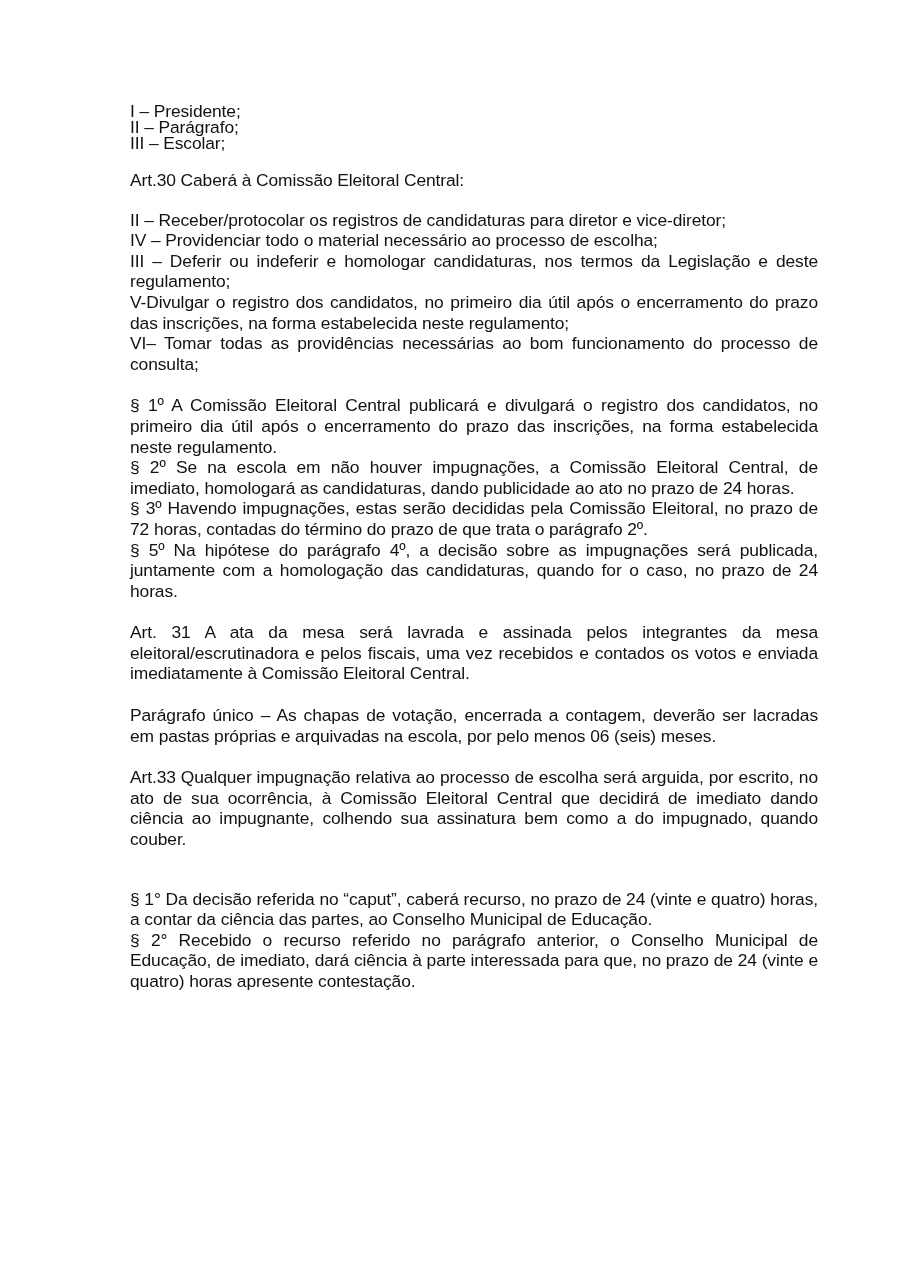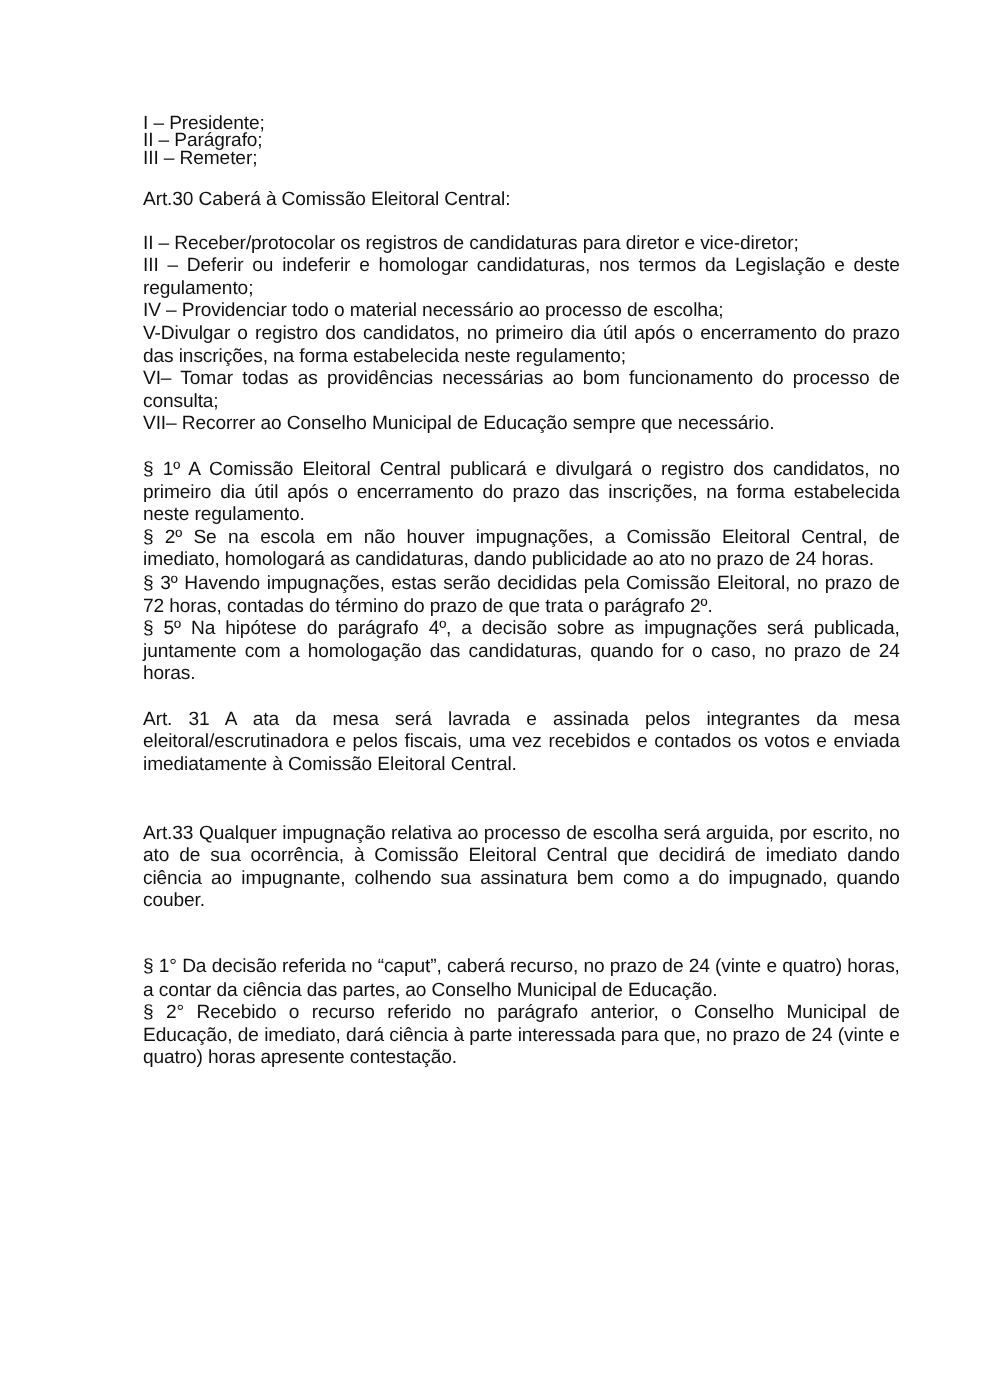--- a/index.html
+++ b/index.html
@@ -28,55 +28,55 @@
   </style>
 </head>
 <body>
 
 <div class="page">
   <div class="content">
 
     <div class="tight">
       <p>I – Presidente;</p>
       <p>II – Parágrafo;</p>
-      <p>III – Remeter;</p>
+      <p>III – Escolar;</p>
     </div>
 
     <div class="gap-sm"></div>
 
     <p><b>Art.30</b><span> Caberá à Comissão Eleitoral Central:</span></p>
 
     <div class="gap-sm"></div>
 
     <div class="just">
       <p>II – Receber/protocolar os registros de candidaturas para diretor e vice-diretor;</p>
+      <p>IV – Providenciar todo o material necessário ao processo de escolha;</p>
       <p>III – Deferir ou indeferir e homologar candidaturas, nos termos da Legislação e deste regulamento;</p>
-      <p>IV – Providenciar todo o material necessário ao processo de escolha;</p>
       <p>V-Divulgar o registro dos candidatos, no primeiro dia útil após o encerramento do prazo das inscrições, na forma estabelecida neste regulamento;</p>
       <p>VI– Tomar todas as providências necessárias ao bom funcionamento do processo de consulta;</p>
-      <p>VII– Recorrer ao Conselho Municipal de Educação sempre que necessário.</p>
     </div>
 
     <div class="gap"></div>
 
     <div class="just">
       <p><b>§ 1º</b><span> A Comissão Eleitoral Central publicará e divulgará o registro dos candidatos, no primeiro dia útil após o encerramento do prazo das inscrições, na forma estabelecida neste regulamento.</span></p>
       <p><b>§ 2º</b><span> Se na escola em não houver impugnações, a Comissão Eleitoral Central, de imediato, homologará as candidaturas, dando publicidade ao ato no prazo de 24 horas.</span></p>
       <p><b>§ 3º</b><span> Havendo impugnações, estas serão decididas pela Comissão Eleitoral, no prazo de 72 horas, contadas do término do prazo de que trata o parágrafo 2º.</span></p>
       <p><b>§ 5º</b><span> Na hipótese do parágrafo 4º, a decisão sobre as impugnações será publicada, juntamente com a homologação das candidaturas, quando for o caso, no prazo de 24 horas.</span></p>
     </div>
 
     <div class="gap"></div>
 
     <div class="just">
       <p><b>Art. 31</b><span> A ata da mesa será lavrada e assinada pelos integrantes da mesa eleitoral/escrutinadora e pelos fiscais, uma vez recebidos e contados os votos e enviada imediatamente à Comissão Eleitoral Central.</span></p>
     </div>
 
     <div class="gap"></div>
 
+    <p class="just"><b>Parágrafo único</b><span> – As chapas de votação, encerrada a contagem, deverão ser lacradas em pastas próprias e arquivadas na escola, por pelo menos 06 (seis) meses.</span></p>
 
     <div class="gap"></div>
 
     <p class="just"><b>Art.33</b><span> Qualquer impugnação relativa ao processo de escolha será arguida, por escrito, no ato de sua ocorrência, à Comissão Eleitoral Central que decidirá de imediato dando ciência ao impugnante, colhendo sua assinatura bem como a do impugnado, quando couber.</span></p>
 
     <div class="gap-lg"></div>
 
     <div class="just">
       <p><b>§ 1°</b><span> Da decisão referida no “caput”, caberá recurso, no prazo de 24 (vinte e quatro) horas, a contar da ciência das partes, ao Conselho Municipal de Educação.</span></p>
       <p><b>§ 2°</b><span> Recebido o recurso referido no parágrafo anterior, o Conselho Municipal de Educação, de imediato, dará ciência à parte interessada para que, no prazo de 24 (vinte e quatro) horas apresente contestação.</span></p>

